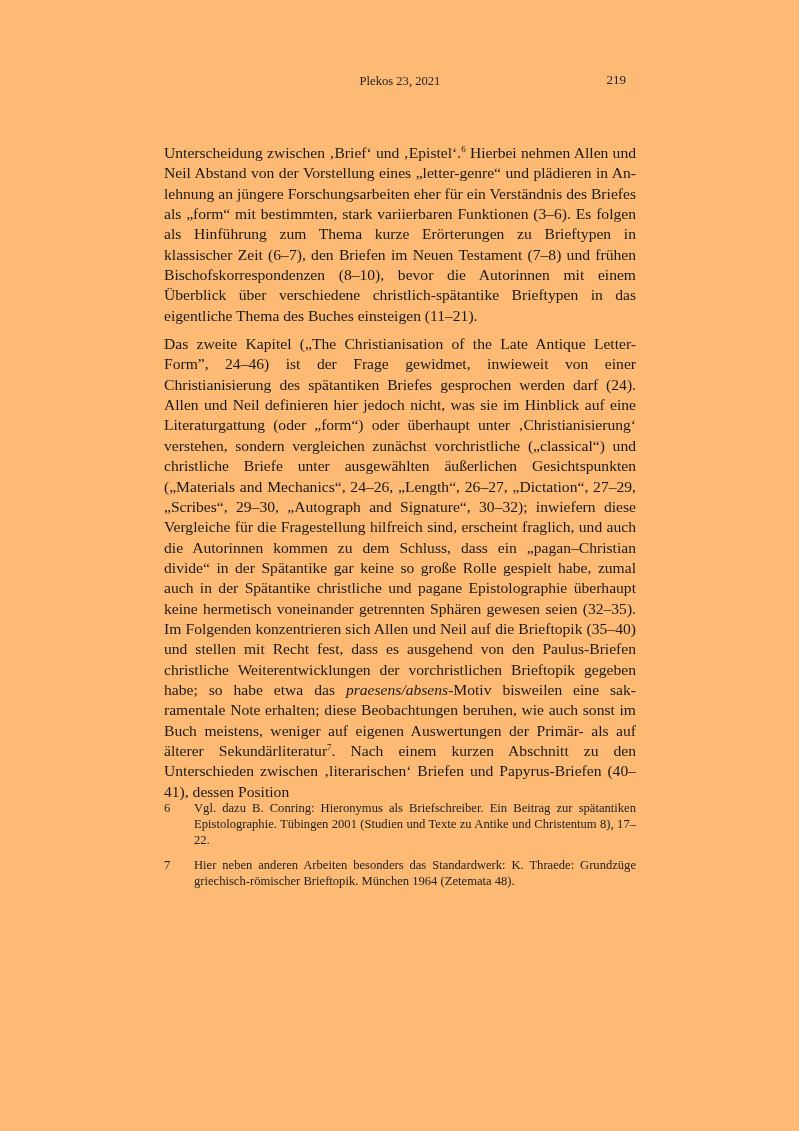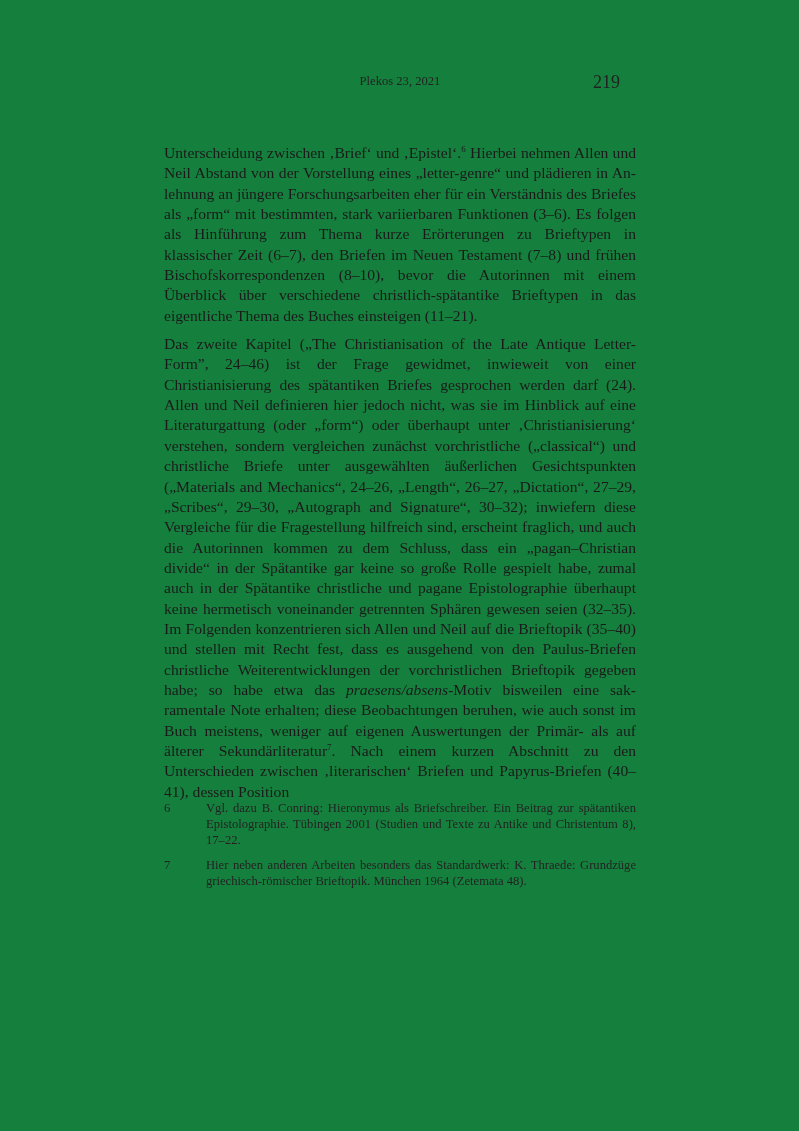--- a/index.html
+++ b/index.html
@@ -1,28 +1,28 @@
 <!DOCTYPE html>
 <html><head>
 <meta charset="utf-8">
 <style>
   html, body { margin: 0; padding: 0; background: #ffffff; }
   body { width: 799px; height: 1131px; position: relative; overflow: hidden; }
-  .page { position: absolute; left: 0; top: 0; width: 799px; height: 1131px; background: #15803d; color: #1a1a1a; font-family: "Liberation Serif", "DejaVu Serif", serif; }
+  .page { position: absolute; left: 0; top: 0; width: 799px; height: 1131px; background: #fdba74; color: #1a1a1a; font-family: "Liberation Serif", "DejaVu Serif", serif; }
   .running-head { position: absolute; top: 74px; left: 164px; width: 472px; height: 18px; font-size: 12.6px; color: #222; }
   .running-head .title { position: absolute; left: 0; right: 0; text-align: center; }
-  .running-head .pageno { position: absolute; right: 16px; top: -2px; font-size: 18px; }
+  .running-head .pageno { position: absolute; right: 10px; top: -2px; font-size: 13px; }
   .body-text { position: absolute; left: 164px; top: 143px; width: 472px; font-size: 15.6px; line-height: 20.35px; }
   .body-text p { margin: 0; text-align: justify; hyphens: manual; }
   .body-text p + p { margin-top: 8px; }
   sup.fn { font-size: 9px; line-height: 0; vertical-align: super; }
   .footnotes { position: absolute; left: 164px; top: 800px; width: 472px; font-size: 12.6px; line-height: 16.2px; color: #222; }
   .footnote { position: relative; padding-left: 0; margin-bottom: 8px; text-align: justify; }
   .footnote .num { position: absolute; left: 0; top: 0; width: 30px; }
-  .footnote .text { display: block; margin-left: 42px; }
+  .footnote .text { display: block; margin-left: 30px; }
   em { }
 </style>
 </head>
 <body>
 
 <div class="page">
 
   <div class="running-head">
     <span class="title">Plekos 23, 2021</span>
     <span class="pageno">219</span>

